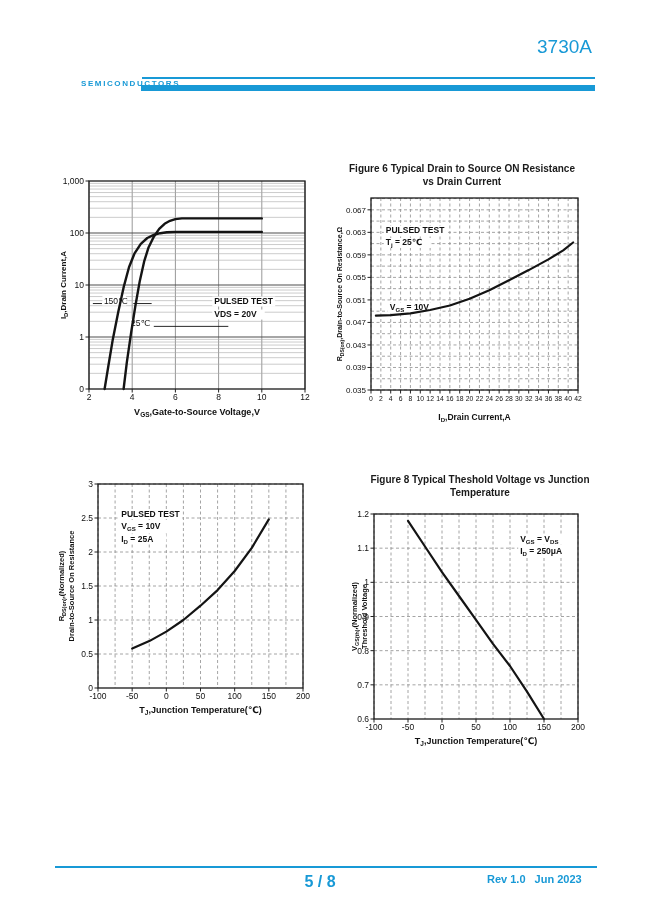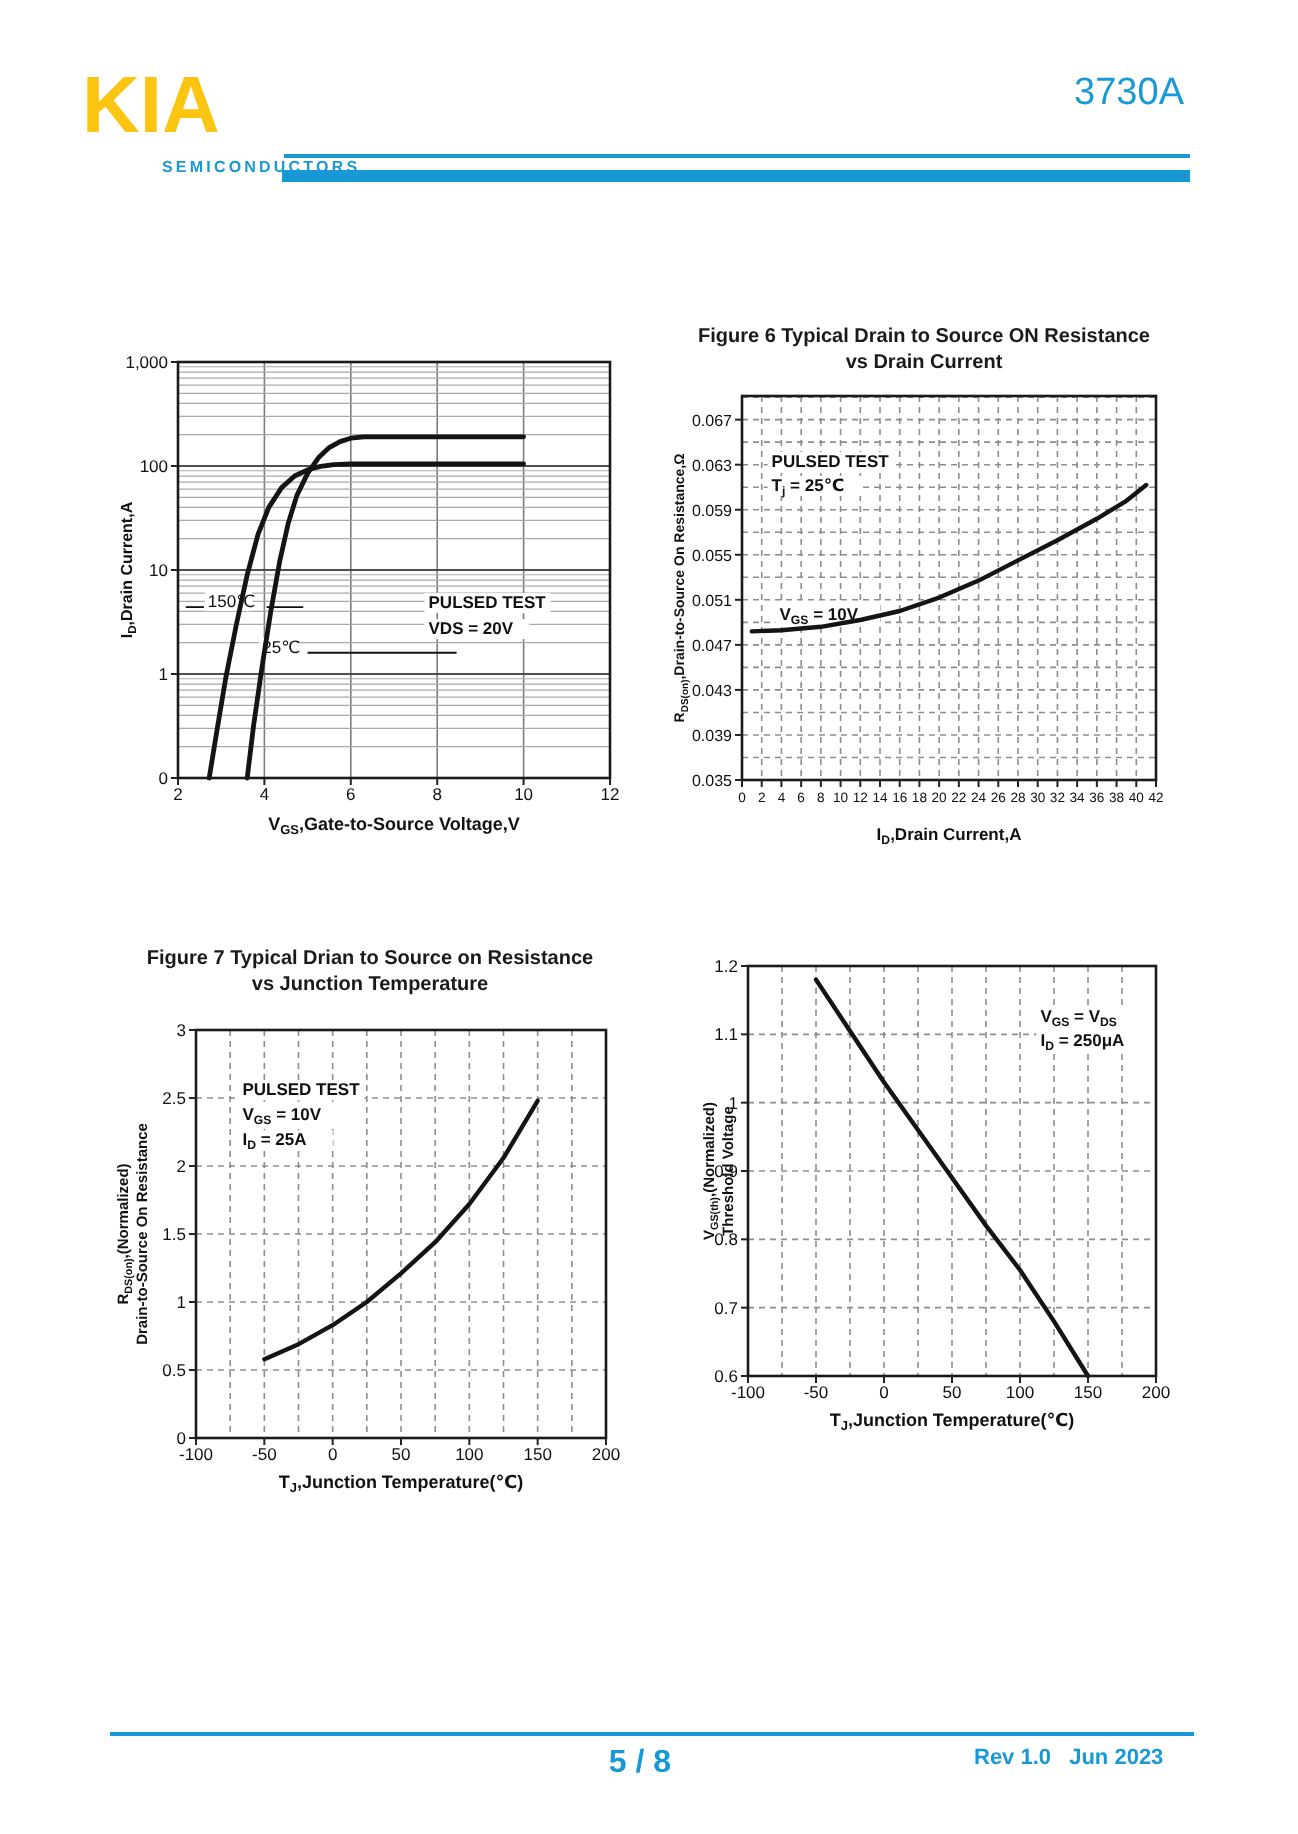--- a/index.html
+++ b/index.html
@@ -28,21 +28,20 @@
   .fpage{left:280px;top:873px;width:80px;text-align:center;font-size:16px;font-weight:700;}
   .frev{left:487px;top:873px;font-size:11px;font-weight:700;}
   .frev span{margin-right:6px;}
   .frev span:last-child{margin-right:0;}
 </style>
 </head>
 <body>
 
 <div class="page">
 
-  <div class="abs kia-logo" style="color: rgb(251, 197, 17);">KIA</div>
   <div class="abs kia-sub" style="color: rgb(24, 153, 214); margin-left: 40px;">SEMICONDUCTORS</div>
   <div class="abs part-number" style="color: rgb(24, 153, 214);">3730A</div>
   <div class="abs hline-thin" style="background: rgb(24, 153, 214);"></div>
   <div class="abs hline-thick" style="background: rgb(24, 153, 214);"></div>
 
   <div class="fig fig5">
     <svg class="fig-svg" width="268" height="250" viewBox="0 0 268 250">
         <line x1="39" y1="9" x2="39" y2="217" stroke="#7d7d7d" stroke-width="0.8"></line>
         <line x1="82.2" y1="9" x2="82.2" y2="217" stroke="#7d7d7d" stroke-width="0.8"></line>
         <line x1="125.4" y1="9" x2="125.4" y2="217" stroke="#7d7d7d" stroke-width="0.8"></line>
@@ -238,22 +237,20 @@
         <line x1="33.5" y1="39.346041055718445" x2="37" y2="39.346041055718445" stroke="#222" stroke-width="1"></line>
         <text x="32" y="42.346041055718445" font-size="8" text-anchor="end" fill="#111" font-weight="400"><tspan>0.063</tspan></text>
         <line x1="33.5" y1="16.824046920821047" x2="37" y2="16.824046920821047" stroke="#222" stroke-width="1"></line>
         <text x="32" y="19.824046920821047" font-size="8" text-anchor="end" fill="#111" font-weight="400"><tspan>0.067</tspan></text>
         <text x="140.5" y="227" font-size="8.5" text-anchor="middle" fill="#111" font-weight="700"><tspan>I</tspan><tspan font-size="6.1" dy="2">D</tspan><tspan dy="-2">,Drain Current,A</tspan></text>
         <text x="8" y="101" font-size="7" text-anchor="middle" fill="#111" font-weight="700" transform="rotate(-90 8 101)"><tspan>R</tspan><tspan font-size="5.0" dy="2">DS(on)</tspan><tspan dy="-2">,Drain-to-Source On Resistance,Ω</tspan></text>
       </svg>
   </div>
 
   <div class="fig fig7">
-    <div class="fig-title">Figure 7 Typical Drian to Source on Resistance
-vs Junction Temperature</div>
     <svg class="fig-svg" width="270" height="250" viewBox="0 0 270 250">
         <line x1="48" y1="11" x2="48" y2="215" stroke="#8d8d8d" stroke-width="0.8" stroke-dasharray="3,2.5"></line>
         <line x1="65.08333333333333" y1="11" x2="65.08333333333333" y2="215" stroke="#8d8d8d" stroke-width="0.8" stroke-dasharray="3,2.5"></line>
         <line x1="82.16666666666666" y1="11" x2="82.16666666666666" y2="215" stroke="#8d8d8d" stroke-width="0.8" stroke-dasharray="3,2.5"></line>
         <line x1="99.25" y1="11" x2="99.25" y2="215" stroke="#8d8d8d" stroke-width="0.8" stroke-dasharray="3,2.5"></line>
         <line x1="116.33333333333333" y1="11" x2="116.33333333333333" y2="215" stroke="#8d8d8d" stroke-width="0.8" stroke-dasharray="3,2.5"></line>
         <line x1="133.41666666666669" y1="11" x2="133.41666666666669" y2="215" stroke="#8d8d8d" stroke-width="0.8" stroke-dasharray="3,2.5"></line>
         <line x1="150.5" y1="11" x2="150.5" y2="215" stroke="#8d8d8d" stroke-width="0.8" stroke-dasharray="3,2.5"></line>
         <line x1="167.58333333333334" y1="11" x2="167.58333333333334" y2="215" stroke="#8d8d8d" stroke-width="0.8" stroke-dasharray="3,2.5"></line>
         <line x1="184.66666666666666" y1="11" x2="184.66666666666666" y2="215" stroke="#8d8d8d" stroke-width="0.8" stroke-dasharray="3,2.5"></line>
@@ -303,20 +300,22 @@
         <text x="43" y="48" font-size="8.5" text-anchor="end" fill="#111" font-weight="400"><tspan>2.5</tspan></text>
         <line x1="44.5" y1="11" x2="48" y2="11" stroke="#222" stroke-width="1"></line>
         <text x="43" y="14" font-size="8.5" text-anchor="end" fill="#111" font-weight="400"><tspan>3</tspan></text>
         <text x="150.5" y="240" font-size="9" text-anchor="middle" fill="#111" font-weight="700"><tspan>T</tspan><tspan font-size="6.5" dy="2">J</tspan><tspan dy="-2">,Junction Temperature(℃)</tspan></text>
         <text x="14" y="113" font-size="7.5" text-anchor="middle" fill="#111" font-weight="700" transform="rotate(-90 14 113)"><tspan>R</tspan><tspan font-size="5.4" dy="2">DS(on)</tspan><tspan dy="-2">,(Normalized)</tspan></text>
         <text x="23.5" y="113" font-size="7.5" text-anchor="middle" fill="#111" font-weight="700" transform="rotate(-90 23.5 113)"><tspan>Drain-to-Source On Resistance</tspan></text>
       </svg>
   </div>
 
   <div class="fig fig8">
+    <div class="fig-title">Figure 8 Typical Theshold Voltage vs Junction
+Temperature</div>
     <svg class="fig-svg" width="270" height="250" viewBox="0 0 270 250">
         <line x1="29" y1="10" x2="29" y2="215" stroke="#8d8d8d" stroke-width="0.8" stroke-dasharray="3,2.5"></line>
         <line x1="46" y1="10" x2="46" y2="215" stroke="#8d8d8d" stroke-width="0.8" stroke-dasharray="3,2.5"></line>
         <line x1="63" y1="10" x2="63" y2="215" stroke="#8d8d8d" stroke-width="0.8" stroke-dasharray="3,2.5"></line>
         <line x1="80" y1="10" x2="80" y2="215" stroke="#8d8d8d" stroke-width="0.8" stroke-dasharray="3,2.5"></line>
         <line x1="97" y1="10" x2="97" y2="215" stroke="#8d8d8d" stroke-width="0.8" stroke-dasharray="3,2.5"></line>
         <line x1="114" y1="10" x2="114" y2="215" stroke="#8d8d8d" stroke-width="0.8" stroke-dasharray="3,2.5"></line>
         <line x1="131" y1="10" x2="131" y2="215" stroke="#8d8d8d" stroke-width="0.8" stroke-dasharray="3,2.5"></line>
         <line x1="148" y1="10" x2="148" y2="215" stroke="#8d8d8d" stroke-width="0.8" stroke-dasharray="3,2.5"></line>
         <line x1="165" y1="10" x2="165" y2="215" stroke="#8d8d8d" stroke-width="0.8" stroke-dasharray="3,2.5"></line>

